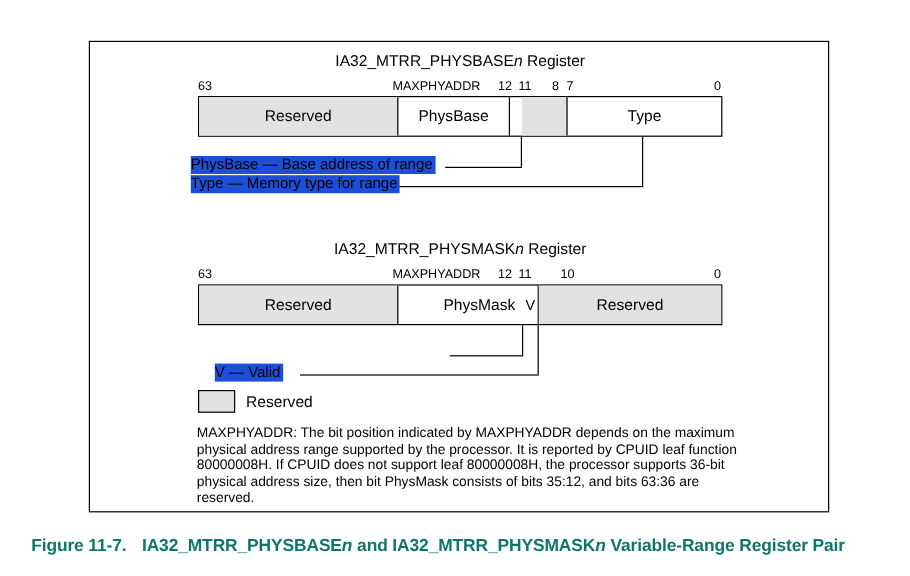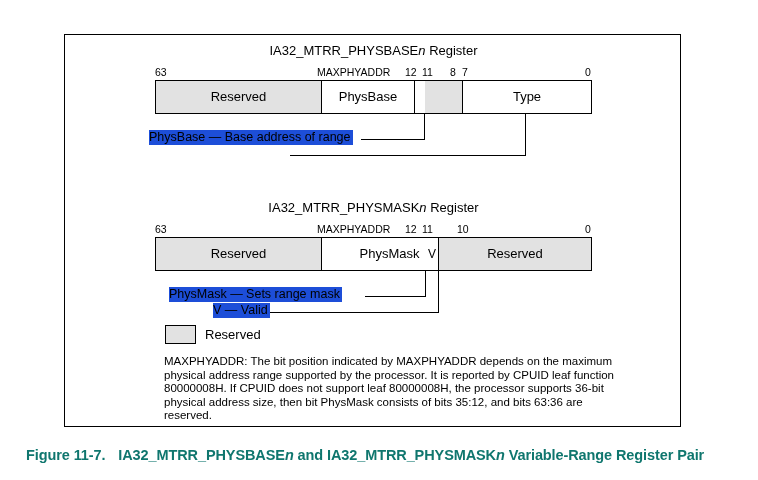--- a/index.html
+++ b/index.html
@@ -12,21 +12,21 @@
     height: 480px;
     position: relative;
     overflow: hidden;
     font-family: "Liberation Sans", sans-serif;
     color: #000000;
   }
 
   
   #figure-frame {
     position: absolute;
-    left: 64px;
+    left: 74px;
     top: 34px;
     width: 617px;
     height: 393px;
     border: 1px solid #000000;
     box-sizing: border-box;
     background: #ffffff;
   }
 
   
   .reg-title {
@@ -155,44 +155,44 @@
     <div class="field gray div-r" style="left:269px; width:38px;"></div>
     <div class="field" style="left:307px; width:128px;">Type</div>
   </div>
 
   <div class="lead-v" style="left:359px; top:79px;  height:25px;"></div>
   <div class="lead-h" style="left:296px; top:104px; width:64px;"></div>
   <div class="callout" style="left:84px; top:95px;">PhysBase — Base address of range</div>
 
   <div class="lead-v" style="left:460px; top:79px;  height:41px;"></div>
   <div class="lead-h" style="left:225px; top:120px; width:236px;"></div>
+  <div class="callout" style="left:84px; top:111px;">Type — Memory type for range</div>
 
   <div class="reg-title" style="top:165px;"><span>IA32_MTRR_PHYSMASK</span><i>n</i><span> Register</span></div>
 
   <div class="bit-lab" style="left:90px;  top:188px;">63</div>
   <div class="bit-lab" style="left:252px; top:188px;">MAXPHYADDR</div>
   <div class="bit-lab" style="left:340px; top:188px;">12</div>
   <div class="bit-lab" style="left:357px; top:188px;">11</div>
   <div class="bit-lab" style="left:372px; top:188px;margin-left:20px;">10</div>
   <div class="bit-lab" style="left:520px; top:188px;">0</div>
 
   <div class="reg-box" style="left:90px; top:202px; width:437px;">
     <div class="field gray div-r" style="left:0px;   width:166px;">Reserved</div>
     <div class="field div-r" style="left:166px; width:104px;margin-left:16px;">PhysMask</div>
     <div class="field narrow div-r" style="left:270px; width:13px;">V</div>
     <div class="field gray" style="left:283px; width:152px;">Reserved</div>
   </div>
 
   <div class="lead-v" style="left:360px; top:236px; height:25px;"></div>
   <div class="lead-h" style="left:300px; top:261px; width:61px;"></div>
-  <div class="callout" style="left:104px; top:252px;">PhysMask — Sets range mask</div>
 
   <div class="lead-v" style="left:373px; top:236px; height:41px;"></div>
   <div class="lead-h" style="left:175px; top:277px; width:199px;"></div>
-  <div class="callout" style="left:104px; top:268px;margin-left:44px;">V — Valid</div>
+  <div class="callout" style="left:104px; top:268px;">V — Valid</div>
 
 </div>
 
 <div id="legend-swatch" style="background: rgb(226, 226, 226);"></div>
 <div id="legend-label">Reserved</div>
 
 <div id="note-para">MAXPHYADDR: The bit position indicated by MAXPHYADDR depends on the maximum physical address range supported by the processor. It is reported by CPUID leaf function 80000008H. If CPUID does not support leaf 80000008H, the processor supports 36-bit physical address size, then bit PhysMask consists of bits 35:12, and bits 63:36 are reserved.</div>
 
 <div id="figure-caption" style="color: #0f766e;">
   <span>Figure 11-7.</span>

